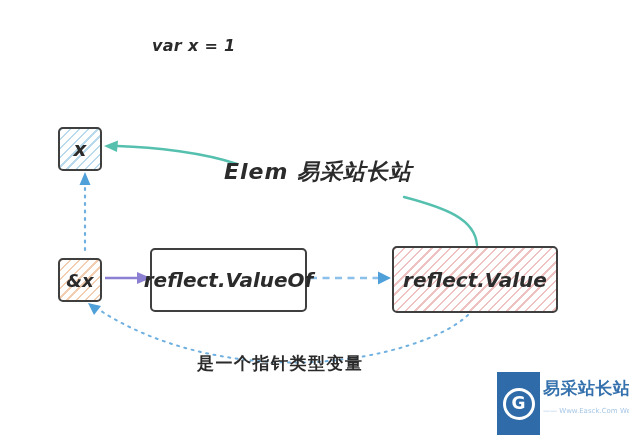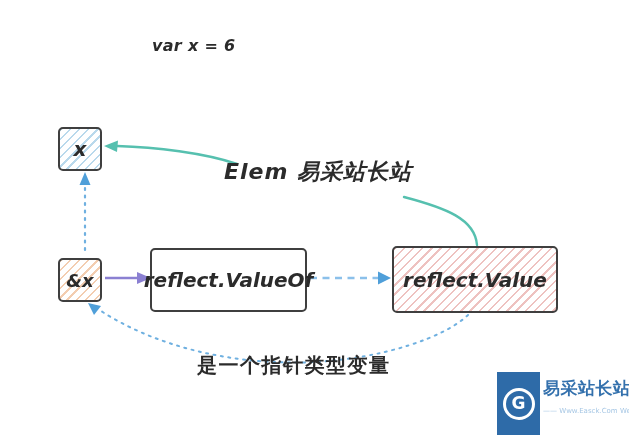--- a/index.html
+++ b/index.html
@@ -20,21 +20,21 @@
      background-image:repeating-linear-gradient(135deg,var(--hatch-orange) 0 1.6px,transparent 1.6px 6.5px);}
   .addr-box .lbl{font-size:18px;}
   .valueof-box{left:150px;top:248px;width:157px;height:64px;}
   .valueof-box .lbl{font-size:20px;}
   .value-box{left:392px;top:246px;width:166px;height:67px;
      background-image:repeating-linear-gradient(135deg,var(--hatch-pink) 0 1.7px,transparent 1.7px 6.5px);}
   .value-box .lbl{font-size:20px;}
 
   .note{position:absolute;color:var(--ink);font-weight:bold;white-space:nowrap;}
   .elem-note{left:224px;top:157px;font-size:22px;font-style:italic;letter-spacing:1px;}
-  .pointer-note{left:197px;top:352px;font-size:20px;letter-spacing:1.5px;}
+  .pointer-note{left:197px;top:352px;font-size:17px;letter-spacing:1.5px;}
 
   .watermark{position:absolute;right:0;bottom:0;width:132px;height:63px;display:flex;background:#fff;}
   .wm-icon{width:43px;height:63px;background:var(--logo-blue);display:flex;align-items:center;justify-content:center;flex:none;}
   .wm-ring{width:26px;height:26px;border:3px solid #fff;border-radius:50%;display:flex;align-items:center;justify-content:center;
            color:#fff;font-weight:bold;font-size:17px;line-height:1;}
   .wm-text{flex:1;padding:5px 0 0 3px;overflow:hidden;}
   .wm-title{color:var(--logo-text);font-weight:bold;font-size:17px;letter-spacing:.5px;white-space:nowrap;}
   .wm-sub{color:var(--logo-sub);font-size:7px;margin-top:7px;white-space:nowrap;}
 </style>
 </head>
@@ -56,21 +56,21 @@
     <path d="M 237 164 C 205 153 155 147 117 146" fill="none" stroke="var(--teal)" stroke-width="2.4" stroke-linecap="round"></path>
     <polygon points="104,146 118,140.5 117,152" fill="var(--teal)"></polygon>
 
     <path d="M 404 197 C 446 208 475 219 477 245" fill="none" stroke="var(--teal)" stroke-width="2.4" stroke-linecap="round"></path>
 
     <path d="M 468 315 C 445 337 385 358 315 362 C 235 366 155 347 98 309" fill="none" stroke="var(--dot-blue)" stroke-width="2" stroke-dasharray="2 5.5" stroke-linecap="round"></path>
     <polygon points="88,303 94,315 101,306" fill="var(--arrow-blue)"></polygon>
   </svg>
 
   <div class="code">
-    <div>var x = 6</div>
+    <div>var x = 1</div>
   </div>
 
   <div class="node x-box">
     <span class="lbl">x</span>
   </div>
 
   <div class="node addr-box">
     <span class="lbl">&amp;x</span>
   </div>
 

